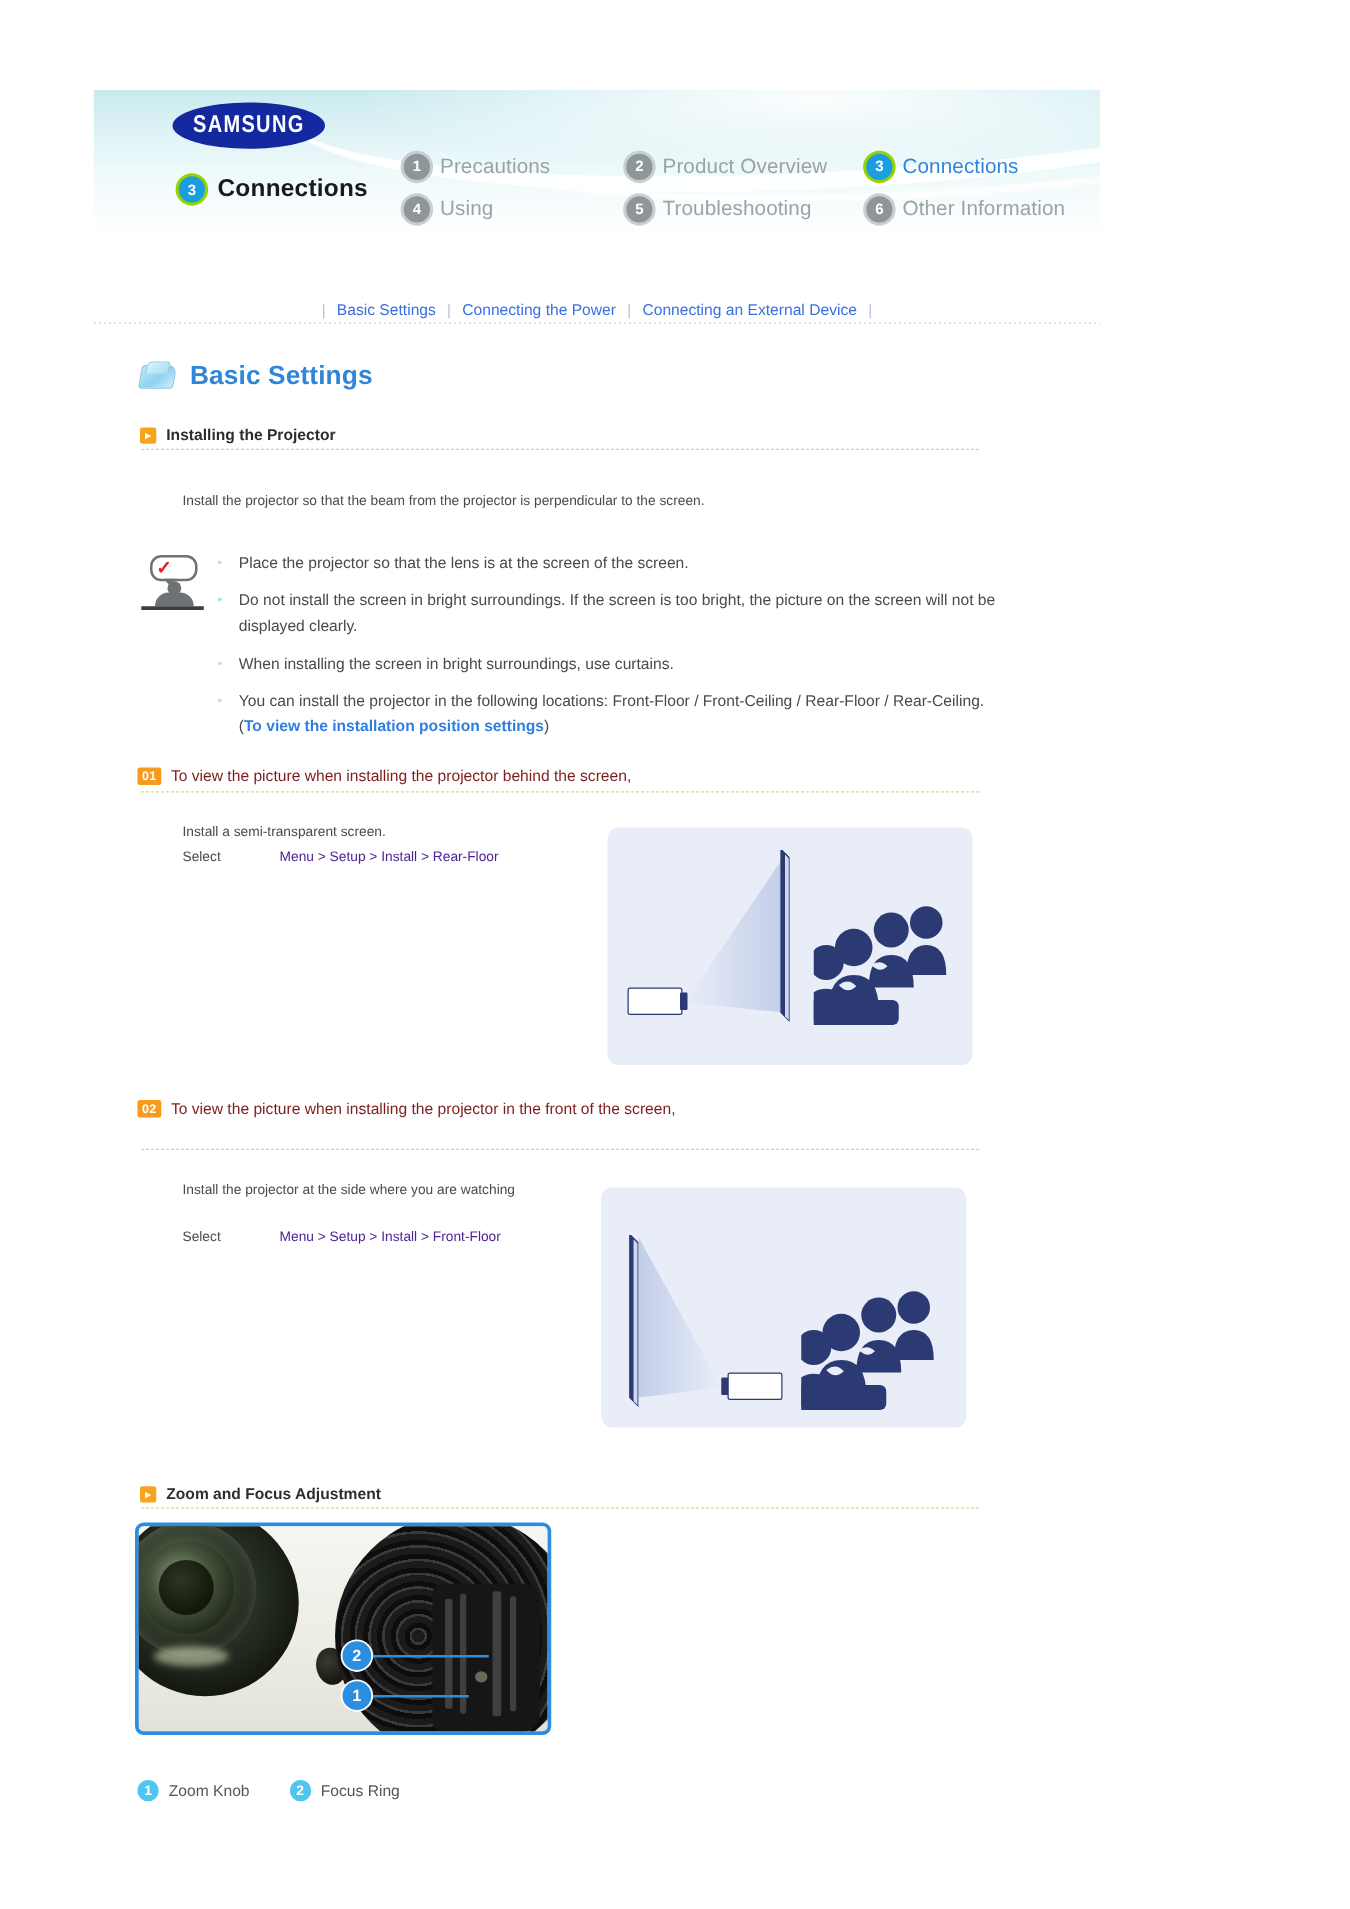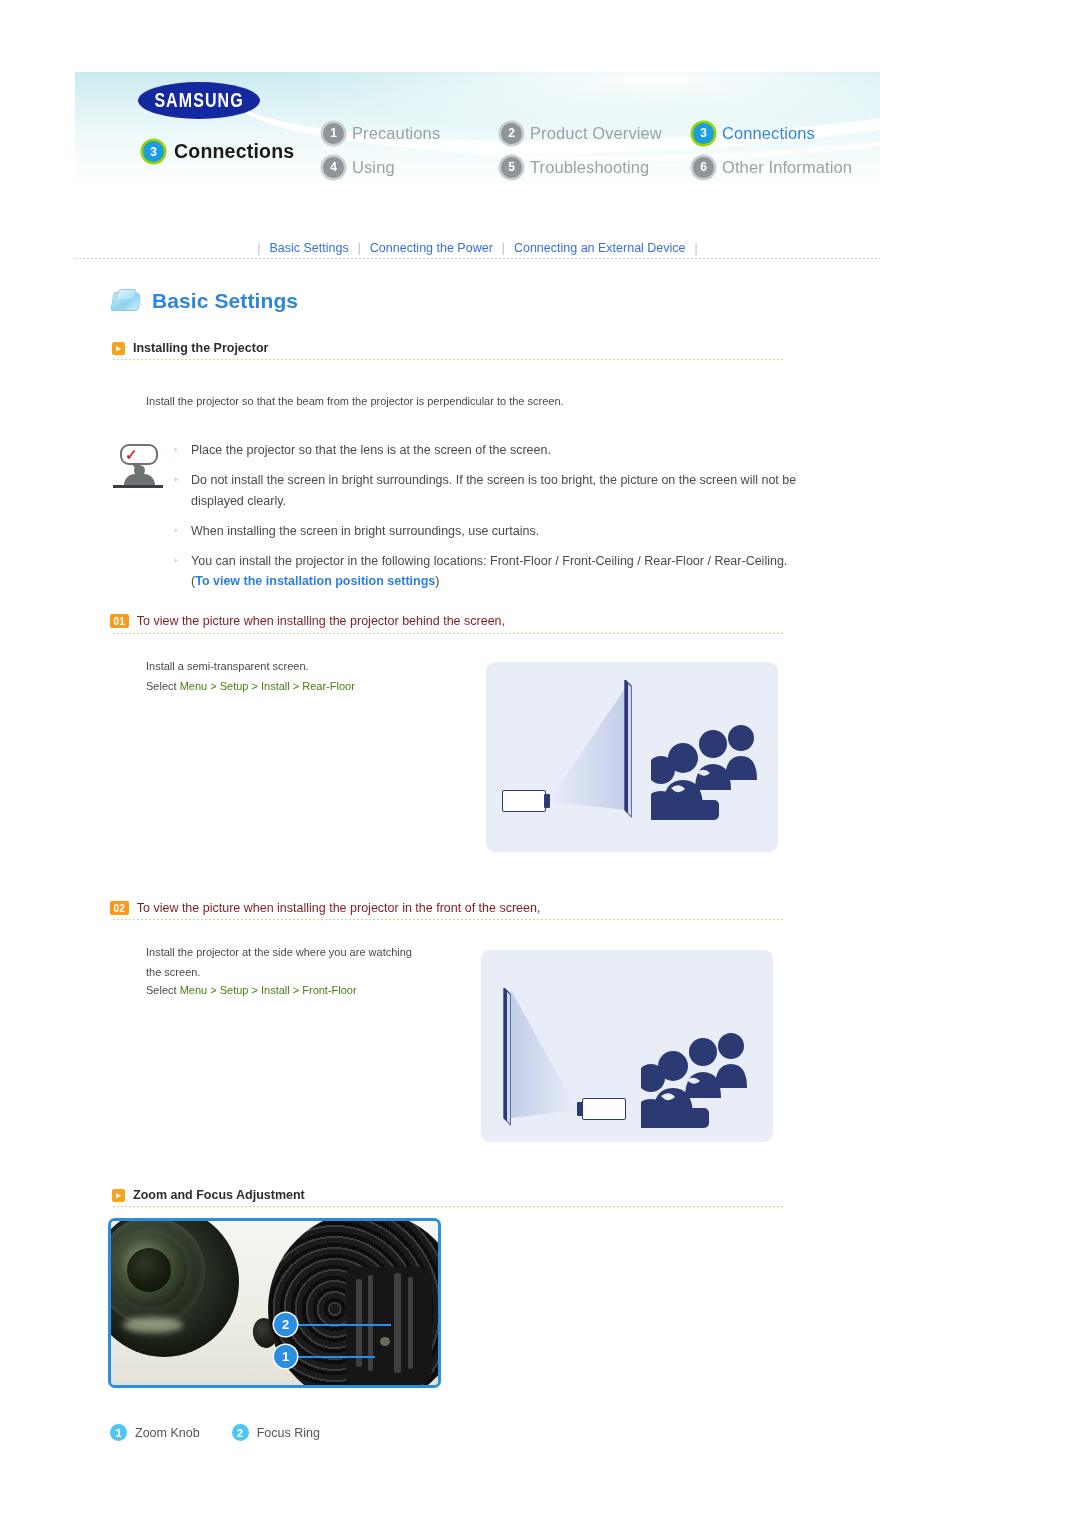--- a/index.html
+++ b/index.html
@@ -181,21 +181,21 @@
 
   .para { position: absolute; font-size: 11px; color: #4a4a4a; line-height: 1.6; }
 
   .step-head { position: absolute; display: flex; align-items: center; gap: 8px; }
   .step-num {
     background: #f79a1e; color: #fff; font-size: 10px; font-weight: bold;
     padding: 1.5px 3.5px; border-radius: 2px; letter-spacing: 0.3px;
   }
   .step-head .txt { font-size: 12.5px; color: #7f1d1d; }
 
-  .blue-cmd { color: #4d7c0f; }
+  .blue-cmd { color: #4c1d95; margin-left: 44px; }
 
   
   .illus {
     position: absolute;
     background: #e8edf8;
     border-radius: 9px;
     overflow: hidden;
   }
   .projector-box {
     position: absolute; background: #fff; border: 1.6px solid #2c3a74;
@@ -435,28 +435,27 @@
         <path d="M-8 95 q0-26 18-26 q18 0 18 26 z"></path>
         <rect x="-10" y="78" width="78" height="20" rx="5"></rect>
       </g>
       <g fill="#e8edf8">
         <path d="M46 50 q7-5 13 1 q-6 6 -13 -1z"></path>
         <path d="M20 66 q8-6 14 1 q-7 7 -14 -1z"></path>
       </g>
     </svg>
   </div>
 
-  <div class="step-head" style="left:110px; top:901px;">
+  <div class="step-head" style="left:110px; top:880px;">
     <span class="step-num">02</span>
     <span class="txt">To view the picture when installing the projector in the front of the screen,</span>
   </div>
   <div class="greenline" style="top:919px;"></div>
 
   <div class="para" style="left:146px; top:944px; width:340px;">Install the projector at the side where you are watching</div>
-  <div class="para" style="left:146px; top:964px; width:340px;">the screen.</div>
   <div class="para" style="left:146px; top:982px; width:380px;">
     <span>Select </span><span class="blue-cmd">Menu &gt; Setup &gt; Install &gt; Front-Floor</span>
   </div>
 
   <div class="illus" style="left:481px; top:950px; width:292px; height:192px;">
     <svg width="292" height="192" style="position:absolute;left:0;top:0;">
       <defs>
         <linearGradient id="beam2" x1="1" y1="0" x2="0" y2="0">
           <stop offset="0%" stop-color="#e8edf8"></stop>
           <stop offset="100%" stop-color="#c2cde8"></stop>

